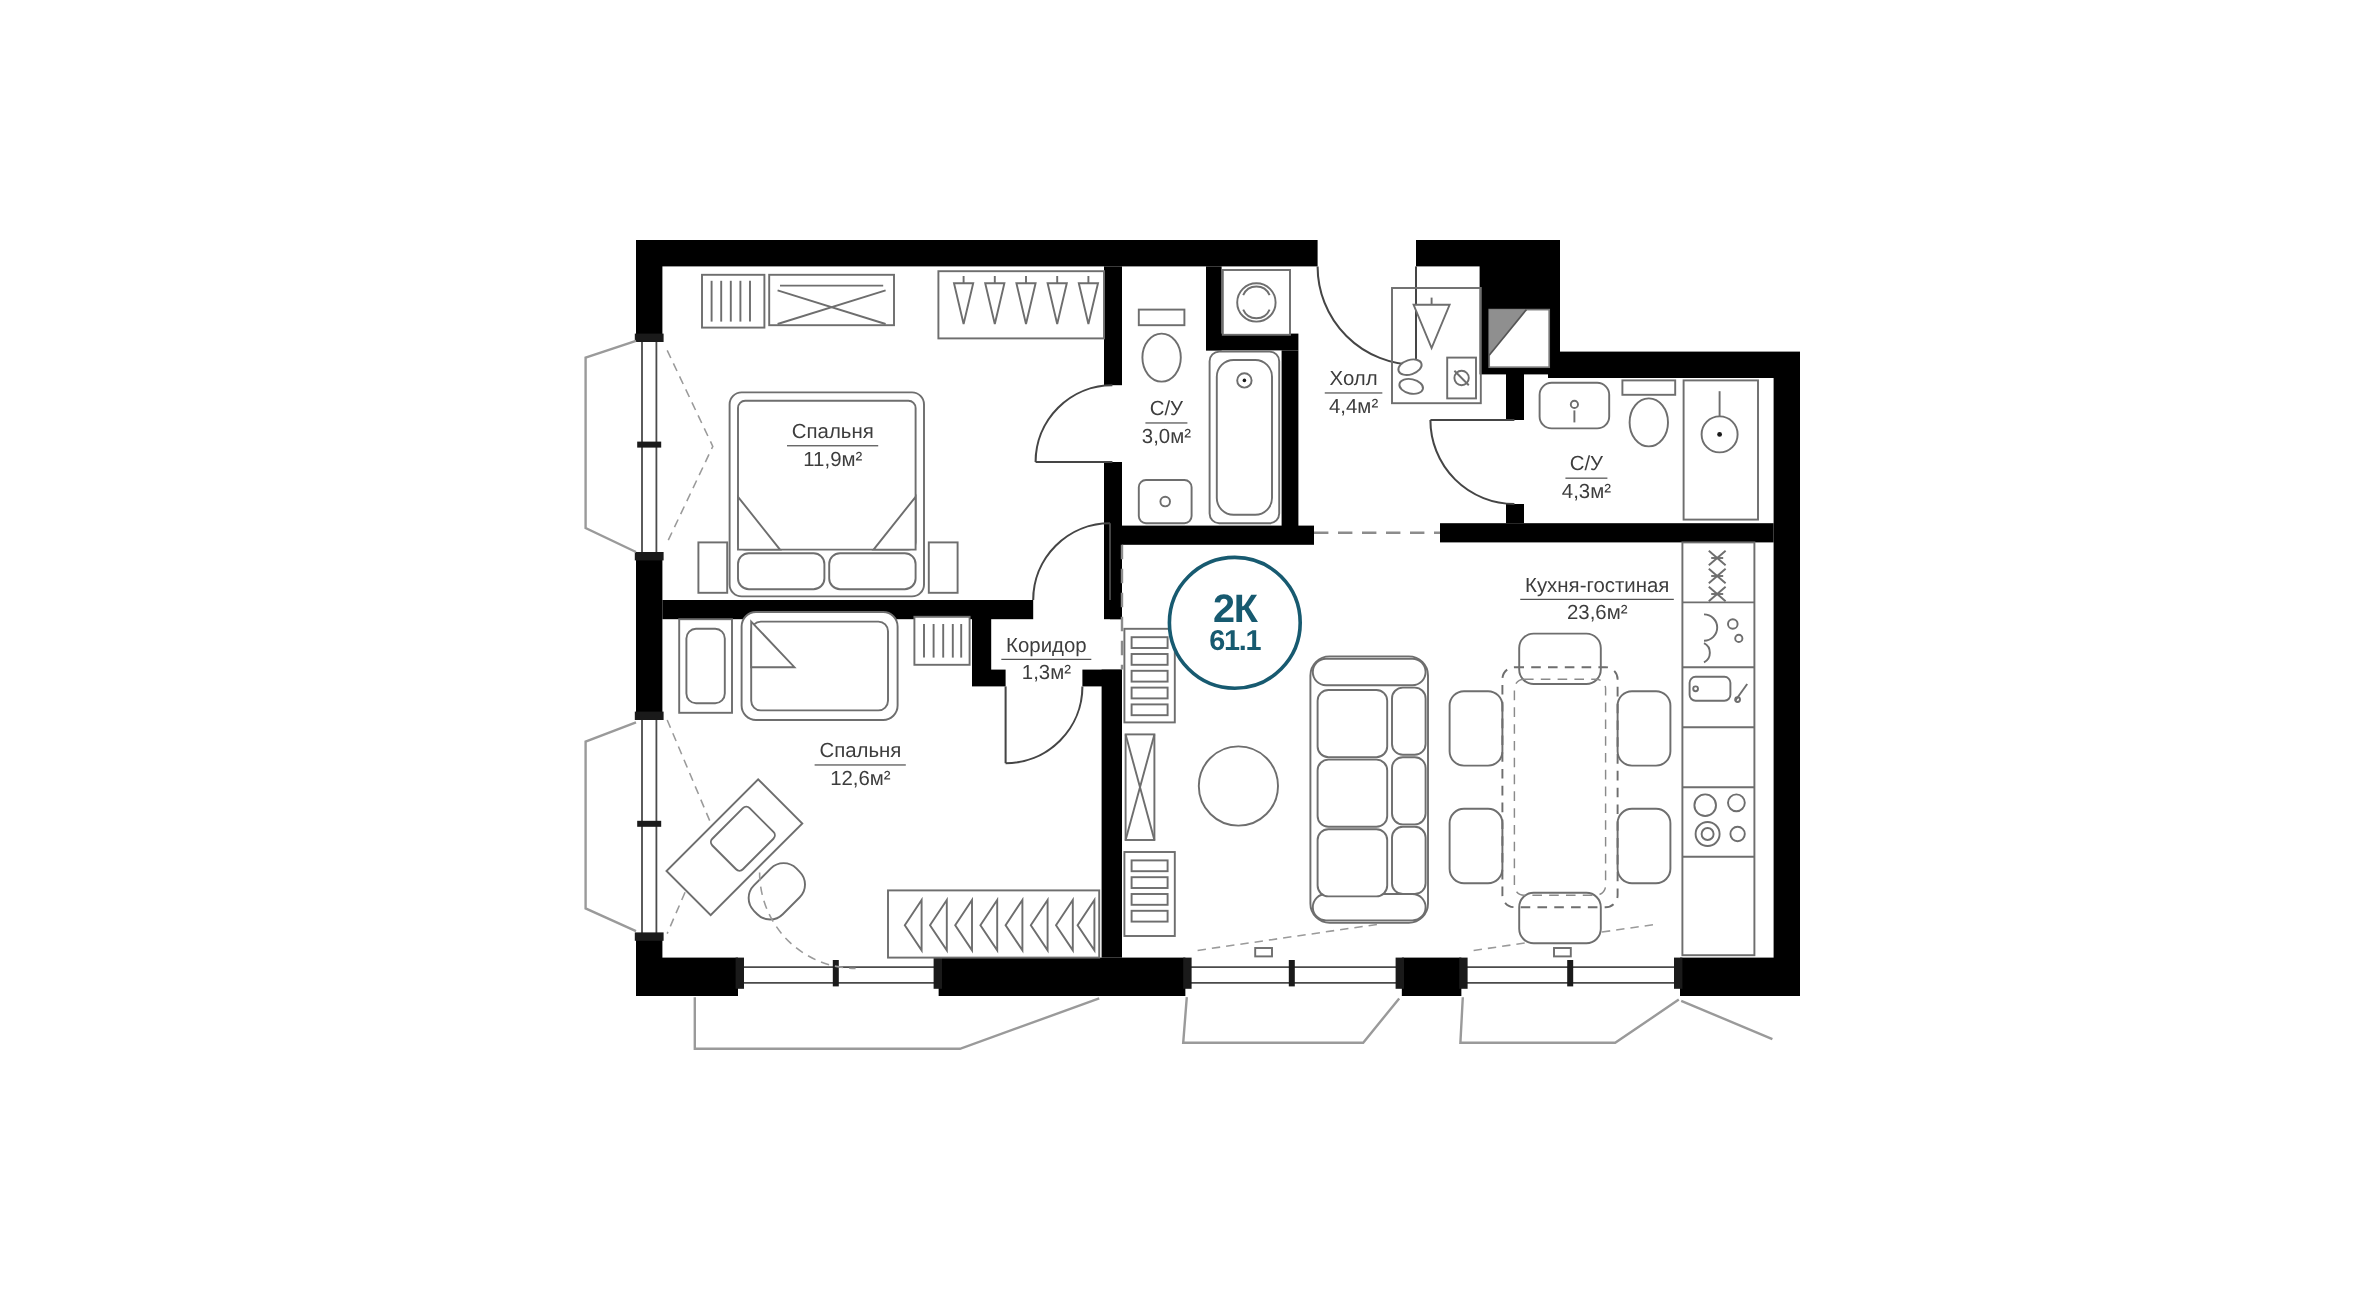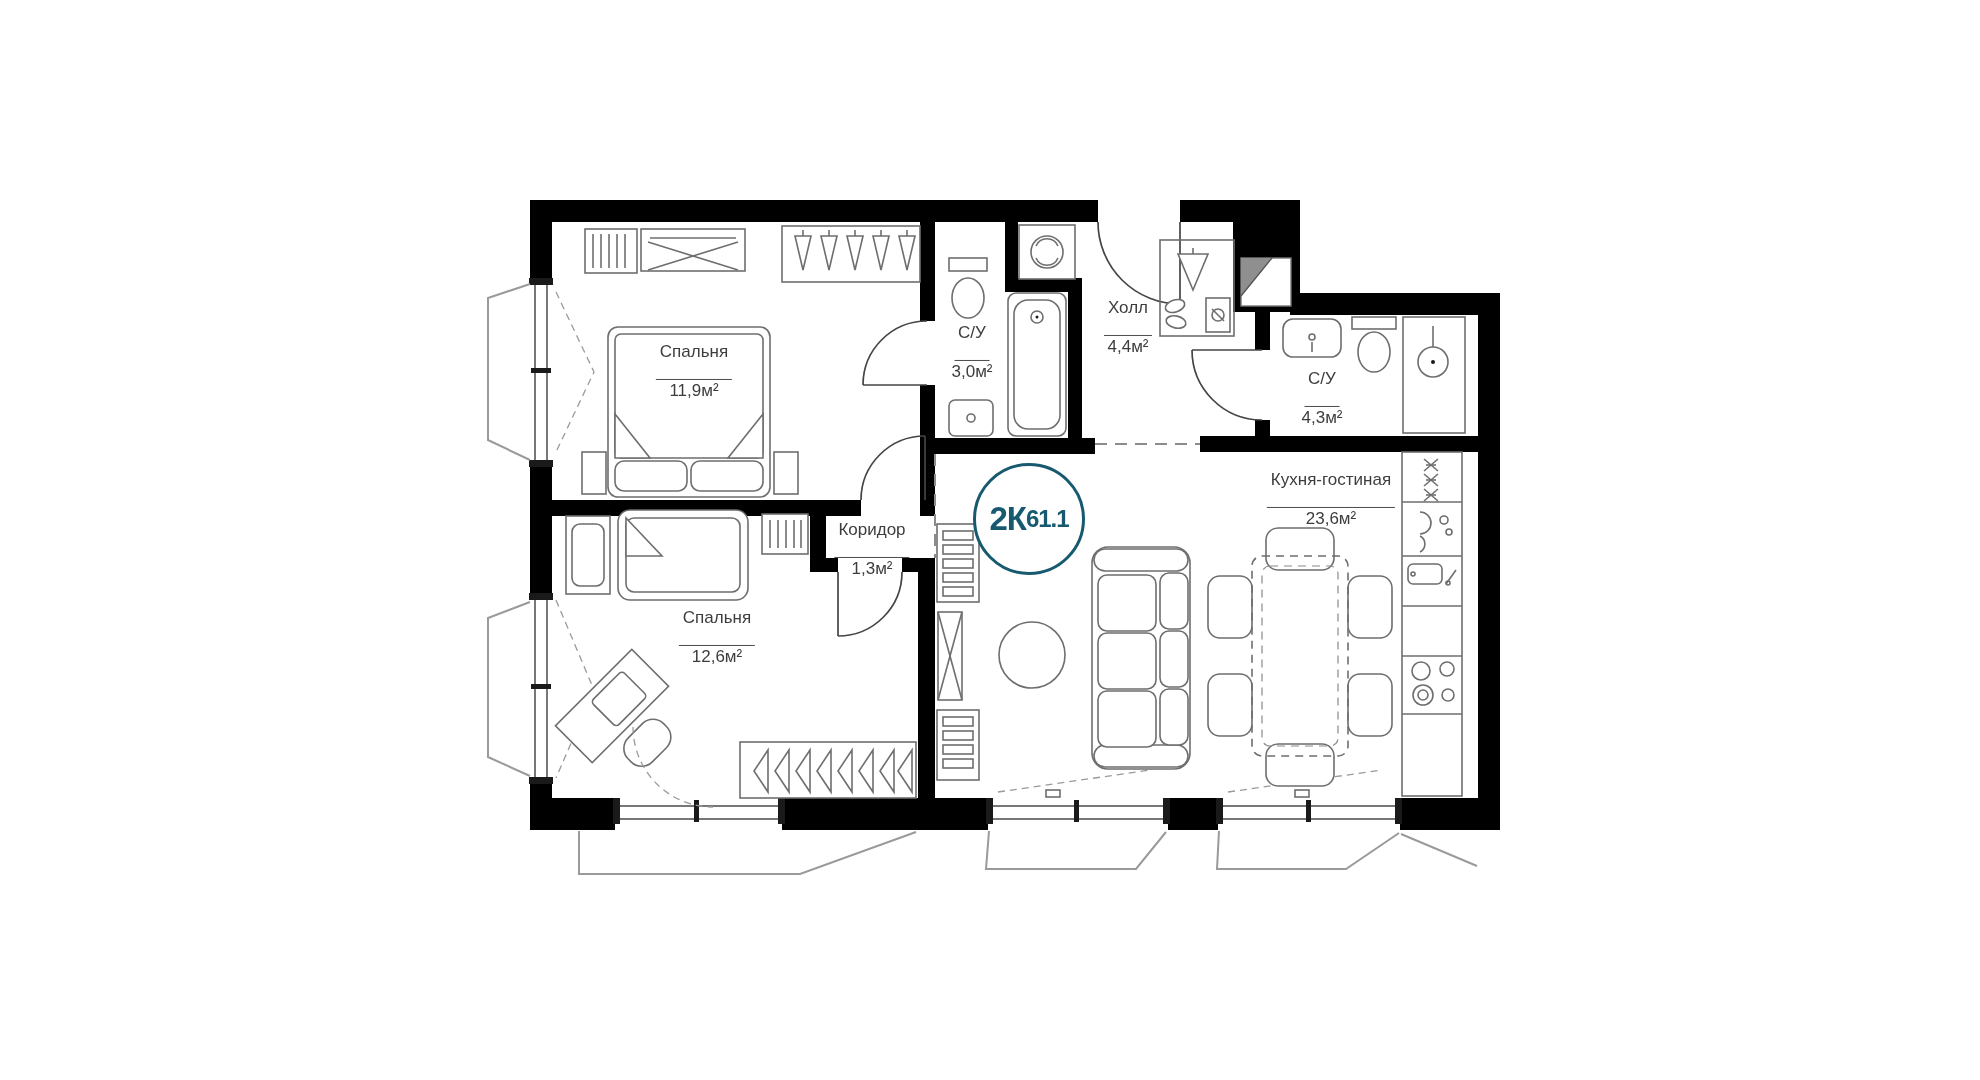--- a/index.html
+++ b/index.html
@@ -16,27 +16,27 @@
   .bal{fill:none;stroke:#9a9a9a;stroke-width:2;}
   .winrect{fill:#fff;}
   .win{stroke:#4a4a4a;stroke-width:1.5;}
   .cap{fill:#1a1a1a;}
   .casement{fill:none;stroke:#9a9a9a;stroke-width:1.3;stroke-dasharray:7 5;}
 
   
   .room-label{position:absolute;transform:translate(-50%,-50%);text-align:center;
               color:#3d3d3d;line-height:1.12;white-space:nowrap;}
   .room-label .rname{display:inline-block;font-size:17px;border-bottom:1.5px solid #4d4d4d;
-              padding:0 4px 18px;}
+              padding:0 4px 2px;}
   .room-label .rarea{display:block;font-size:17px;margin-top:1px;text-align:center;}
 
   
   .badge{position:absolute;left:1029px;top:519px;width:106px;height:106px;
          transform:translate(-50%,-50%);border:3px solid #175A70;border-radius:50%;
-         display:flex;flex-direction:row;align-items:center;justify-content:center;
+         display:flex;flex-direction:column;align-items:center;justify-content:center;
          color:#175A70;background:#fff;}
   .badge .b-type{font-size:33px;font-weight:bold;line-height:0.95;letter-spacing:-1px;}
   .badge .b-area{font-size:24px;font-weight:bold;line-height:1.0;letter-spacing:-1px;}
 </style>
 </head>
 <body>
 
 <div class="stage">
 
 <svg class="plan-svg" width="1980" height="1080" viewBox="0 0 1980 1080">

